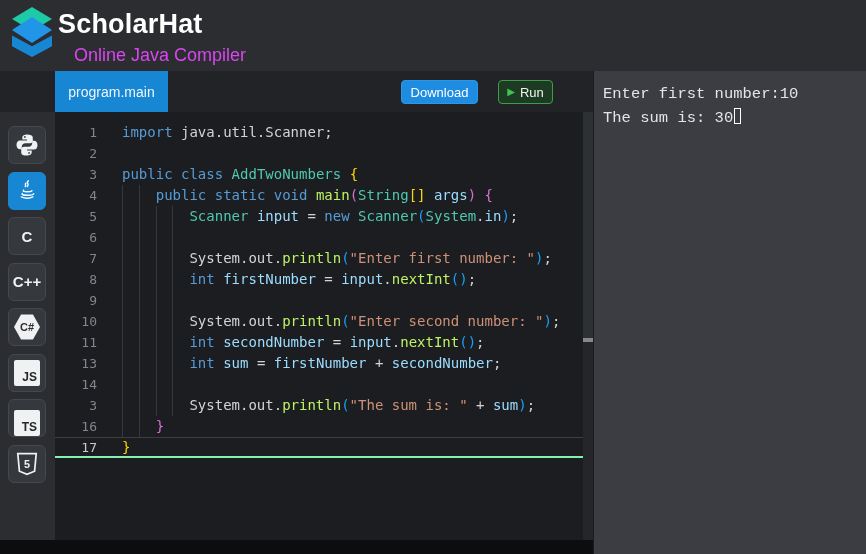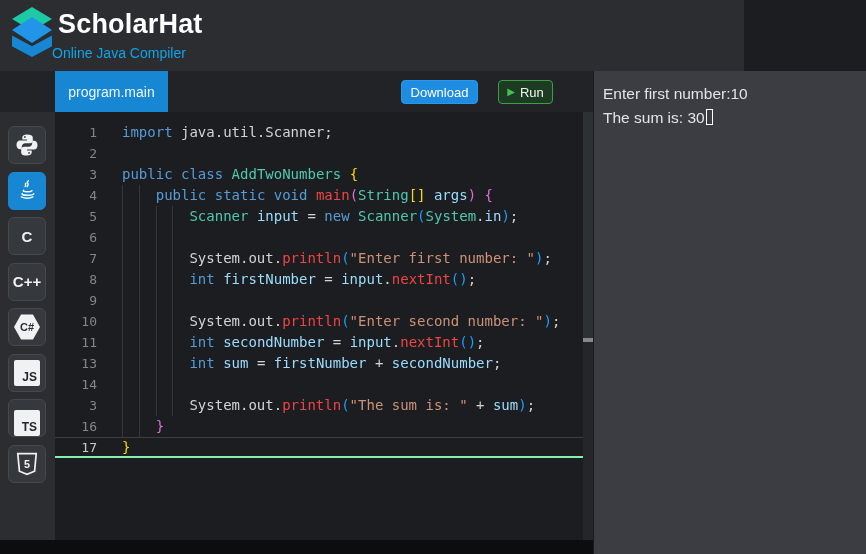--- a/index.html
+++ b/index.html
@@ -1,28 +1,28 @@
 <!DOCTYPE html>
 <html><head>
 <meta charset="utf-8">
 <style>
   * { margin:0; padding:0; box-sizing:border-box; }
   html,body { background:#0c0d0e; }
   body { font-family:"Liberation Sans", sans-serif; }
   .app { position:relative; width:866px; height:554px; overflow:hidden; background:#1b1d20; }
 
   
-  .header { position:absolute; left:0; top:0; width:744px; height:71px; background:#2b2d31; }
+  .header { position:absolute; left:0; top:0; width:866px; height:71px; background:#2b2d31; }
   .logo { position:absolute; left:10px; top:7px; width:44px; height:52px; }
   .logo .layer { position:absolute; left:2px; width:40px; height:24px; }
   .logo .l1 { top:0;  background:#1ec9a6; clip-path:polygon(50% 0,100% 50%,50% 100%,0 50%); }
   .logo .l2 { top:10px; background:#2196e8; clip-path:polygon(50% 0,100% 50%,50% 100%,0 50%); height:26px; }
   .logo .l3 { top:26px; background:#1787d4; clip-path:polygon(0 10%,50% 55%,100% 10%,100% 55%,50% 100%,0 55%); height:24px; }
   .brand-title { position:absolute; left:58px; top:9px; color:#ffffff; font-size:27px; font-weight:bold; letter-spacing:0.2px; }
-  .brand-sub { position:absolute; left:52px; top:45px; color:#0ea5e9; font-size:14px; }
+  .brand-sub { position:absolute; left:74px; top:45px; color:#d946ef; font-size:18px; }
 
   
   .toolbar { position:absolute; left:0; top:71px; width:593px; height:41px; background:#212327; }
   .file-tab { position:absolute; left:55px; top:0; width:113px; height:41px; background:#1787d4; color:#eef6fc;
               font-size:14px; display:flex; align-items:center; justify-content:center; cursor:pointer; }
   .btn-download { position:absolute; left:401px; top:9px; width:77px; height:24px; background:#1e8ce0; border:1px solid #2a97e8;
                   border-radius:4px; color:#ffffff; font-size:13px; display:flex; align-items:center; justify-content:center; cursor:pointer; }
   .btn-run { position:absolute; left:498px; top:9px; width:55px; height:24px; background:#1d3a22; border:1px solid #3f9d4a;
              border-radius:4px; color:#eef7ee; font-size:13px; display:flex; align-items:center; justify-content:center; gap:5px; cursor:pointer; }
   .btn-run .play { color:#43c152; font-size:10px; line-height:1; }
@@ -42,31 +42,31 @@
   
   .editor { position:absolute; left:55px; top:112px; width:538px; height:428px; background:#1b1d20; overflow:hidden; }
   .code-area { position:absolute; left:0; top:10px; width:528px; }
   .code-line { position:relative; display:flex; height:21px; line-height:21px; width:100%; }
   .code-line.active { border-top:1px solid #3d3e40; border-bottom:2px solid #86efac; line-height:19px; }
   .gutter { width:42px; flex:0 0 42px; text-align:right; color:#81868c; font-family:"DejaVu Sans Mono", monospace; font-size:13px; }
   .code-line.active .gutter { color:#c8cbce; }
   .code-text { position:relative; margin-left:25px; font-family:"DejaVu Sans Mono", monospace; font-size:14px; white-space:pre; flex:1 1 auto; }
   .guide { position:absolute; top:0; bottom:0; width:1px; background:#35373a; }
   .tk-k{color:#569CD6} .tk-t{color:#4EC9B0} .tk-v{color:#9CDCFE} .tk-p{color:#D4D4D4}
-  .tk-s{color:#CE9178} .tk-m{color:#ef4444} .tk-g{color:#FFD700} .tk-q{color:#DA70D6} .tk-b{color:#179FFF}
+  .tk-s{color:#CE9178} .tk-m{color:#bef264} .tk-g{color:#FFD700} .tk-q{color:#DA70D6} .tk-b{color:#179FFF}
   .vscroll { position:absolute; left:528px; top:0; width:10px; height:428px; background:#242629; cursor:pointer; }
   .vscroll .thumb { position:absolute; left:0; top:0; width:10px; height:226px; background:#2e3134; }
   .vscroll .grip { position:absolute; left:0; top:226px; width:10px; height:4px; background:#85878a; }
   .bottom-strip { position:absolute; left:0; top:540px; width:593px; height:14px; background:#0c0d0e; }
 
   
   .output { position:absolute; left:593px; top:71px; width:273px; height:483px; background:#3b3d42; border-left:1px solid #1a1b1e; }
   .output-header { height:41px; background:#26272b; display:flex; align-items:center; padding-left:9px; }
   .output-title { color:#ffffff; font-size:15px; font-weight:bold; }
-  .output-body { padding:11px 20px 0 9px; }
+  .output-body { padding:11px 20px 0 9px;font-family:Liberation Mono, monospace; }
   .out-line { color:#e4e4e6; font-size:15.5px; line-height:24px; }
   .cursor { display:inline-block; width:7px; height:16px; border:1.5px solid #ffffff; vertical-align:-2px; margin-left:1px; }
 
   svg { display:block; }
 </style>
 </head>
 <body>
 
 <div class="app">
 

